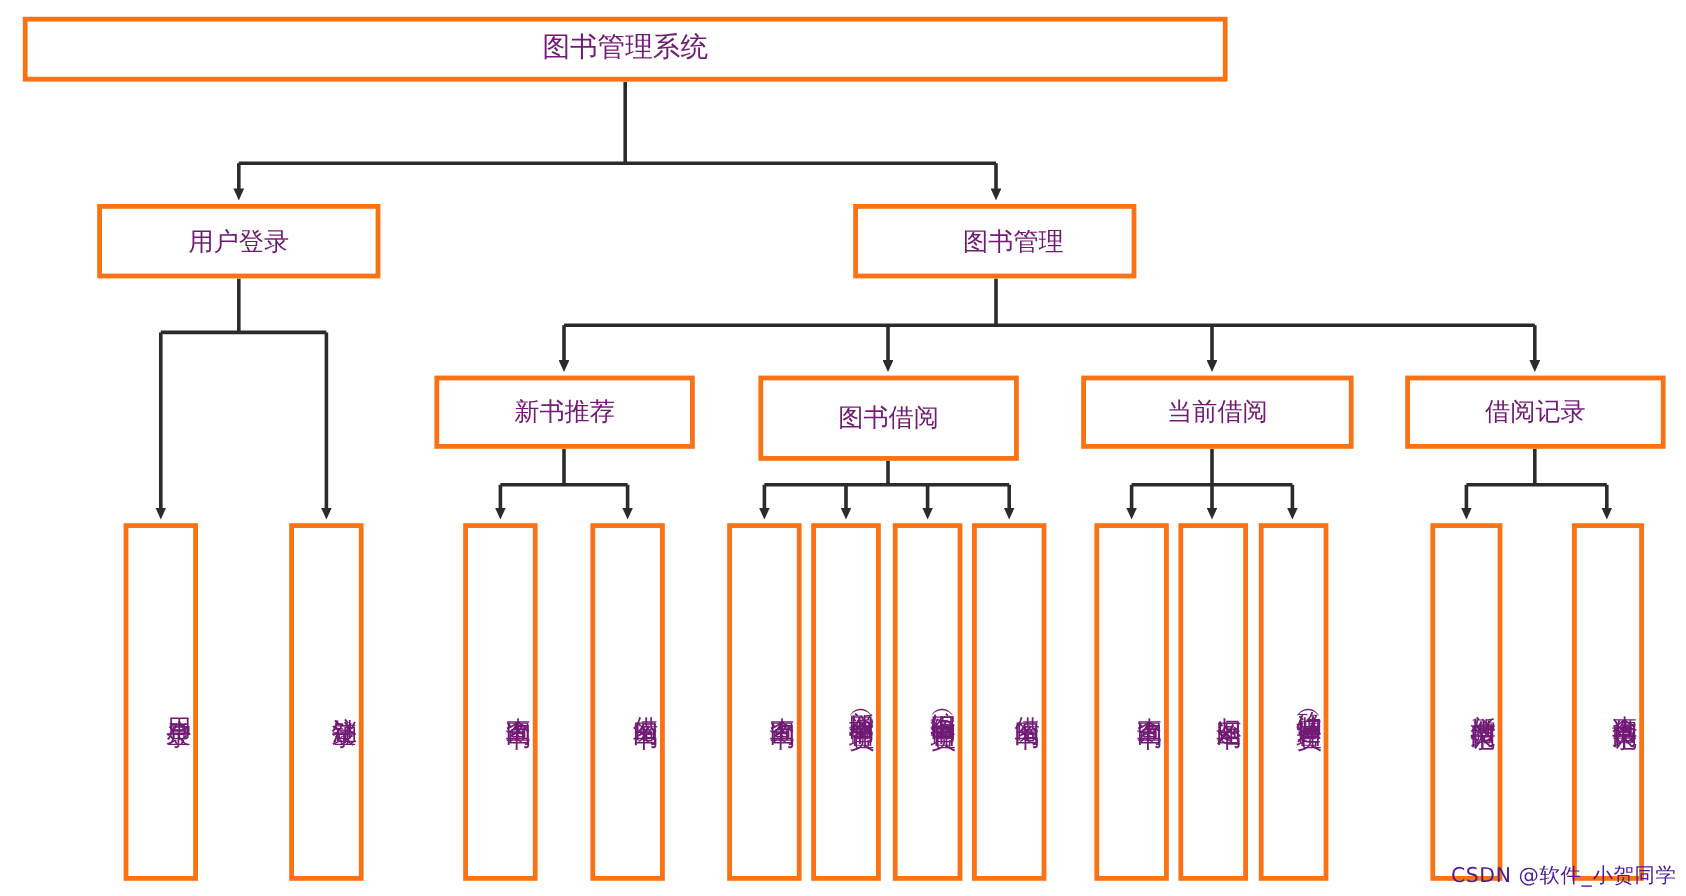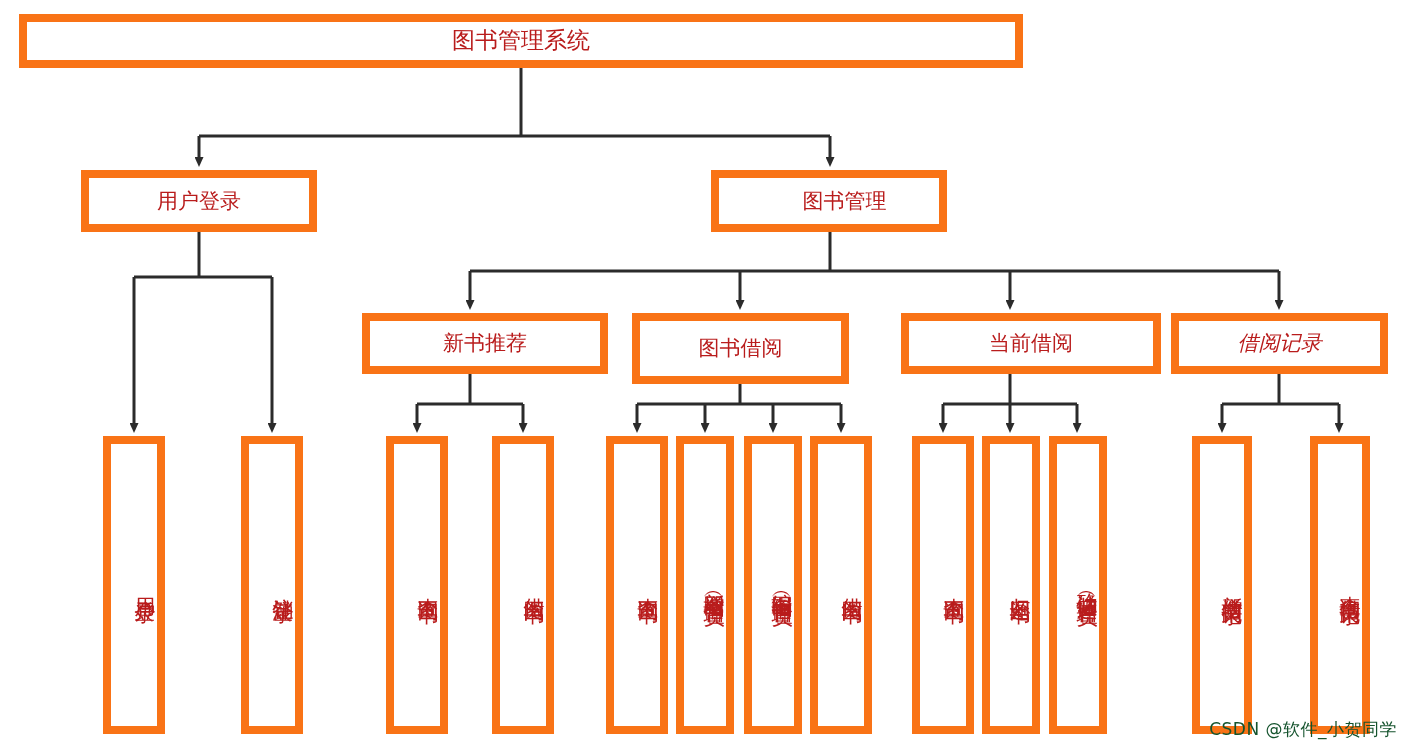--- a/index.html
+++ b/index.html
@@ -21,27 +21,27 @@
     position: absolute;
     left: 0;
     top: 0;
     width: 1405px;
     height: 747px;
     pointer-events: none;
   }
   .node {
     position: absolute;
     box-sizing: border-box;
-    border: 8px solid #f97316;
+    border: 4px solid #f97316;
     background: #ffffff;
     display: flex;
     align-items: center;
     justify-content: center;
     text-align: center;
-    color: #b91c1c;
+    color: #701a75;
     line-height: 1.18;
   }
   .node.root {
     font-size: 23px;
   }
   .node.lvl2 {
     font-size: 21px;
   }
   .node.lvl3 {
     font-size: 21px;
@@ -61,21 +61,21 @@
   .leaf-label {
     writing-mode: vertical-rl;
     text-orientation: upright;
     display: block;
   }
   #watermark {
     position: absolute;
     right: 8px;
     bottom: 6px;
     font-size: 17px;
-    color: #14532d;
+    color: #4c1d95;
     letter-spacing: 0.5px;
     white-space: nowrap;
   }
 </style>
 </head>
 <body>
 
 <div id="canvas">
 
   <svg id="wires" viewBox="0 0 1405 747" xmlns="http://www.w3.org/2000/svg">
@@ -135,30 +135,30 @@
     <span>图书管理系统</span>
   </div>
 
   <div class="node lvl2" style="left:81px; top:170px; width:236px; height:62px;">
     <span>用户登录</span>
   </div>
   <div class="node lvl2" style="left:711px; top:170px; width:236px; height:62px;padding-left:31px;">
     <span>图书管理</span>
   </div>
 
-  <div class="node lvl3" style="left:362px; top:313px; width:246px; height:61px;">
+  <div class="node lvl3" style="left:362px; top:313px; width:217px; height:61px;">
     <span>新书推荐</span>
   </div>
   <div class="node lvl3" style="left:632px; top:313px; width:217px; height:71px;">
     <span>图书借阅</span>
   </div>
-  <div class="node lvl3" style="left:901px; top:313px; width:260px; height:61px;">
+  <div class="node lvl3" style="left:901px; top:313px; width:227px; height:61px;">
     <span>当前借阅</span>
   </div>
-  <div class="node lvl3" style="left:1171px; top:313px; width:217px; height:61px;font-style:italic;">
+  <div class="node lvl3" style="left:1171px; top:313px; width:217px; height:61px;">
     <span>借阅记录</span>
   </div>
 
   <div class="node leaf" style="left:103px; top:436px; width:62px; height:298px;">
     <span class="leaf-label">用户登录</span>
   </div>
   <div class="node leaf" style="left:241px; top:436px; width:62px; height:298px;">
     <span class="leaf-label">注销登录</span>
   </div>
 

